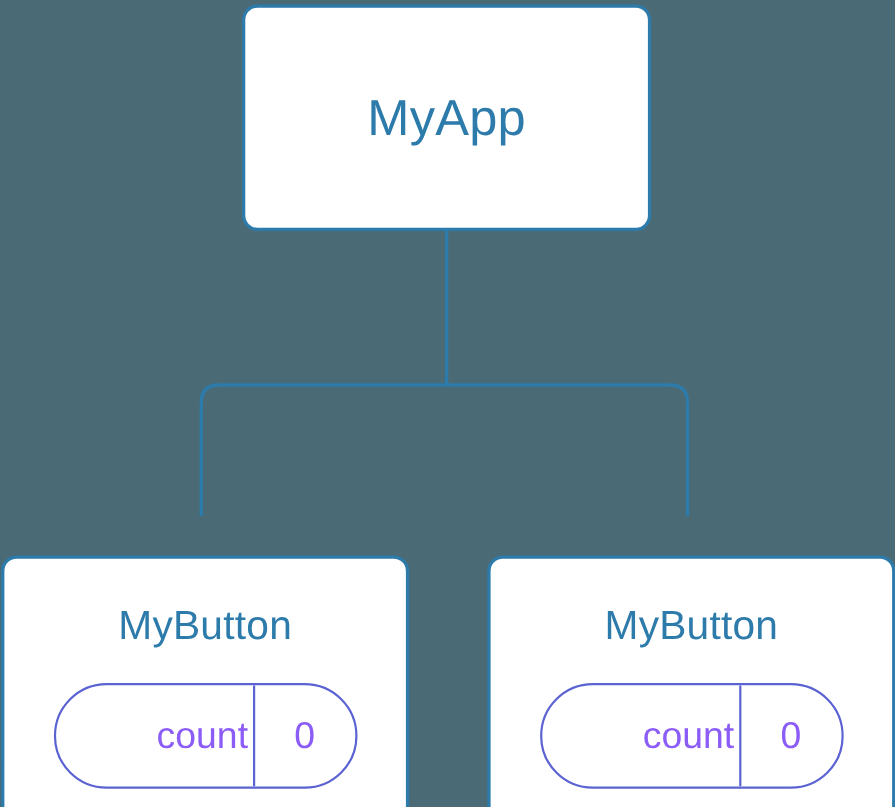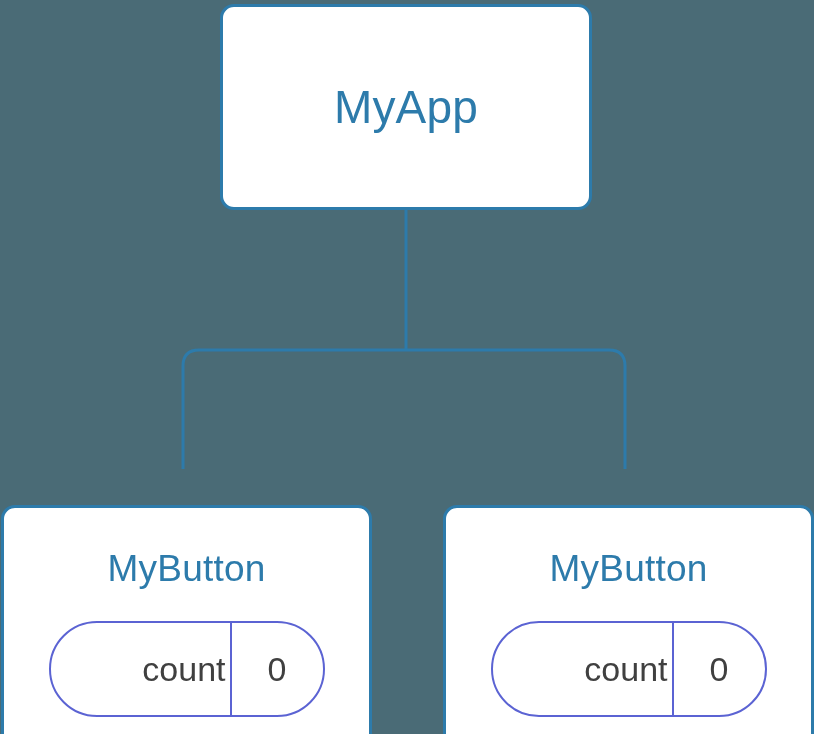--- a/index.html
+++ b/index.html
@@ -84,21 +84,21 @@
     width: 100%;
   }
   .pill {
     box-sizing: border-box;
     display: flex;
     align-items: stretch;
     height: 96px;
     border: 2px solid #5b63d3;
     border-radius: 48px;
     background: #ffffff;
-    color: #404040;
+    color: #8b5cf6;
     overflow: hidden;
   }
   .pill-key,
   .pill-val {
     display: flex;
     align-items: center;
     justify-content: center;
     font-size: 34px;
     line-height: 1;
     white-space: nowrap;

